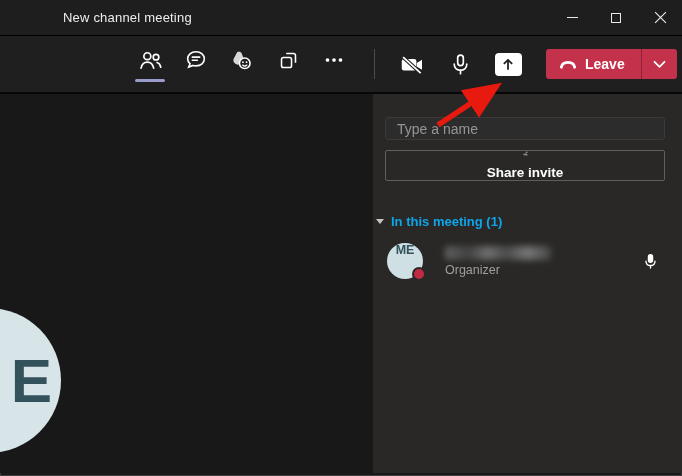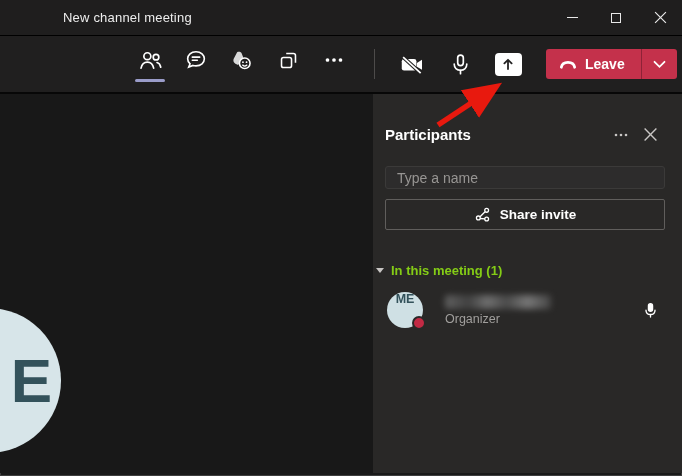--- a/index.html
+++ b/index.html
@@ -60,25 +60,25 @@
   .icon-btn { background:none; border:none; padding:0 0 0 14px; cursor:pointer; display:flex; align-items:center; }
   .search-input {
     display:block; width:280px; margin:23px 17px 0 12px; height:23px;
     background:#2d2c2c; border:1px solid #3b3a39; border-radius:3px;
     color:#fff; font-size:14px; font-family:inherit; padding:0 11px; outline:none;
   }
   .search-input::placeholder { color:#979593; }
   .share-invite {
     width:280px; margin:10px 17px 0 12px; height:31px; background:transparent;
     border:1px solid #605e5c; border-radius:2px; color:#fff; font-size:13.5px; font-weight:bold;
-    font-family:inherit; display:flex; align-items:center; justify-content:center; gap:9px; cursor:pointer;
+    font-family:inherit; display:flex; align-items:center; justify-content:center; gap:9px; cursor:pointer;flex-direction:column;
   }
   .section-row { display:flex; align-items:center; margin:33px 0 0 3px; cursor:pointer; }
   .tri-down { width:0; height:0; border-left:4px solid transparent; border-right:4px solid transparent; border-top:5px solid #c8c6c4; }
-  .section-label { color:#84cc16; font-size:13px; font-weight:bold; margin-left:7px; }
+  .section-label { color:#0ea5e9; font-size:13px; font-weight:bold; margin-left:7px; }
   .p-row { display:flex; align-items:center; margin:14px 22px 0 14px; }
   .p-avatar {
     position:relative; width:36px; height:36px; border-radius:50%; background:#cfe0e4;
     color:#33525b; font-size:12.5px; font-weight:bold; display:flex; align-items:flex-start; justify-content:center;
     flex:none;
   }
   .p-status {
     position:absolute; right:-3px; bottom:-2px; width:14px; height:14px; border-radius:50%;
     background:#c22a44; border:2.5px solid #292827;
   }
@@ -207,36 +207,20 @@
   </div>
 
   <div class="content">
     <div class="stage">
       <div class="stage-avatar">
         <span>E</span>
       </div>
     </div>
 
     <div class="panel">
-      <div class="panel-header">
-        <span class="panel-title">Participants</span>
-        <span class="sp"></span>
-        <button class="icon-btn">
-          <svg width="16" height="16" viewBox="0 0 16 16" fill="#c8c6c4">
-            <circle cx="3" cy="8" r="1.3"></circle>
-              <circle cx="8" cy="8" r="1.3"></circle>
-              <circle cx="13" cy="8" r="1.3"></circle>
-          </svg>
-        </button>
-        <button class="icon-btn">
-          <svg width="15" height="15" viewBox="0 0 14 14">
-            <path d="M1.5 1.5l11 11M12.5 1.5l-11 11" stroke="#c8c6c4" stroke-width="1.3"></path>
-          </svg>
-        </button>
-      </div>
 
       <input class="search-input" type="text" placeholder="Type a name" style="">
 
       <button class="share-invite">
         <svg width="17" height="17" viewBox="0 0 18 18" fill="none" stroke="#fff" stroke-width="1.4">
           <circle cx="4.6" cy="12.6" r="2"></circle>
           <circle cx="13.4" cy="4.6" r="2"></circle>
           <circle cx="13.4" cy="13.8" r="2"></circle>
           <path d="M6.4 11.4l5.3-5.3M6.4 13.2l5.2 .4"></path>
         </svg>

